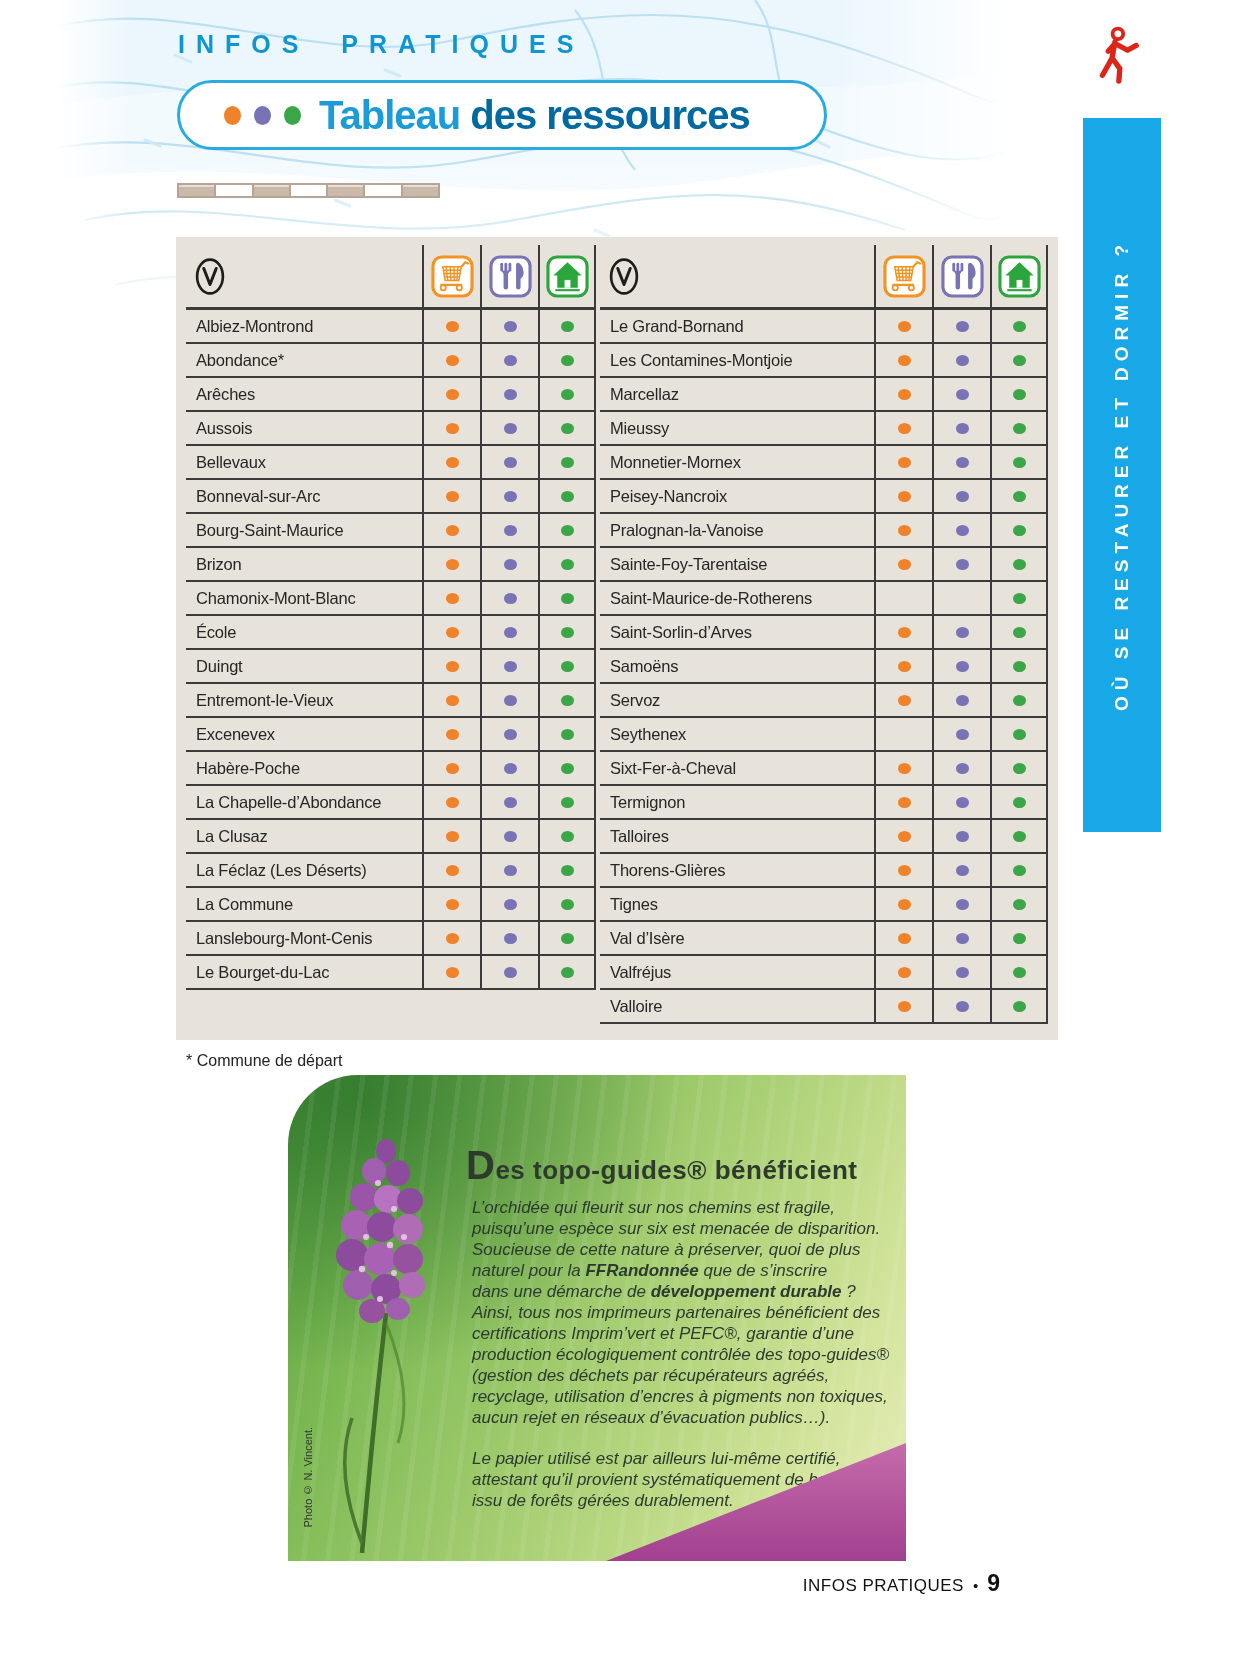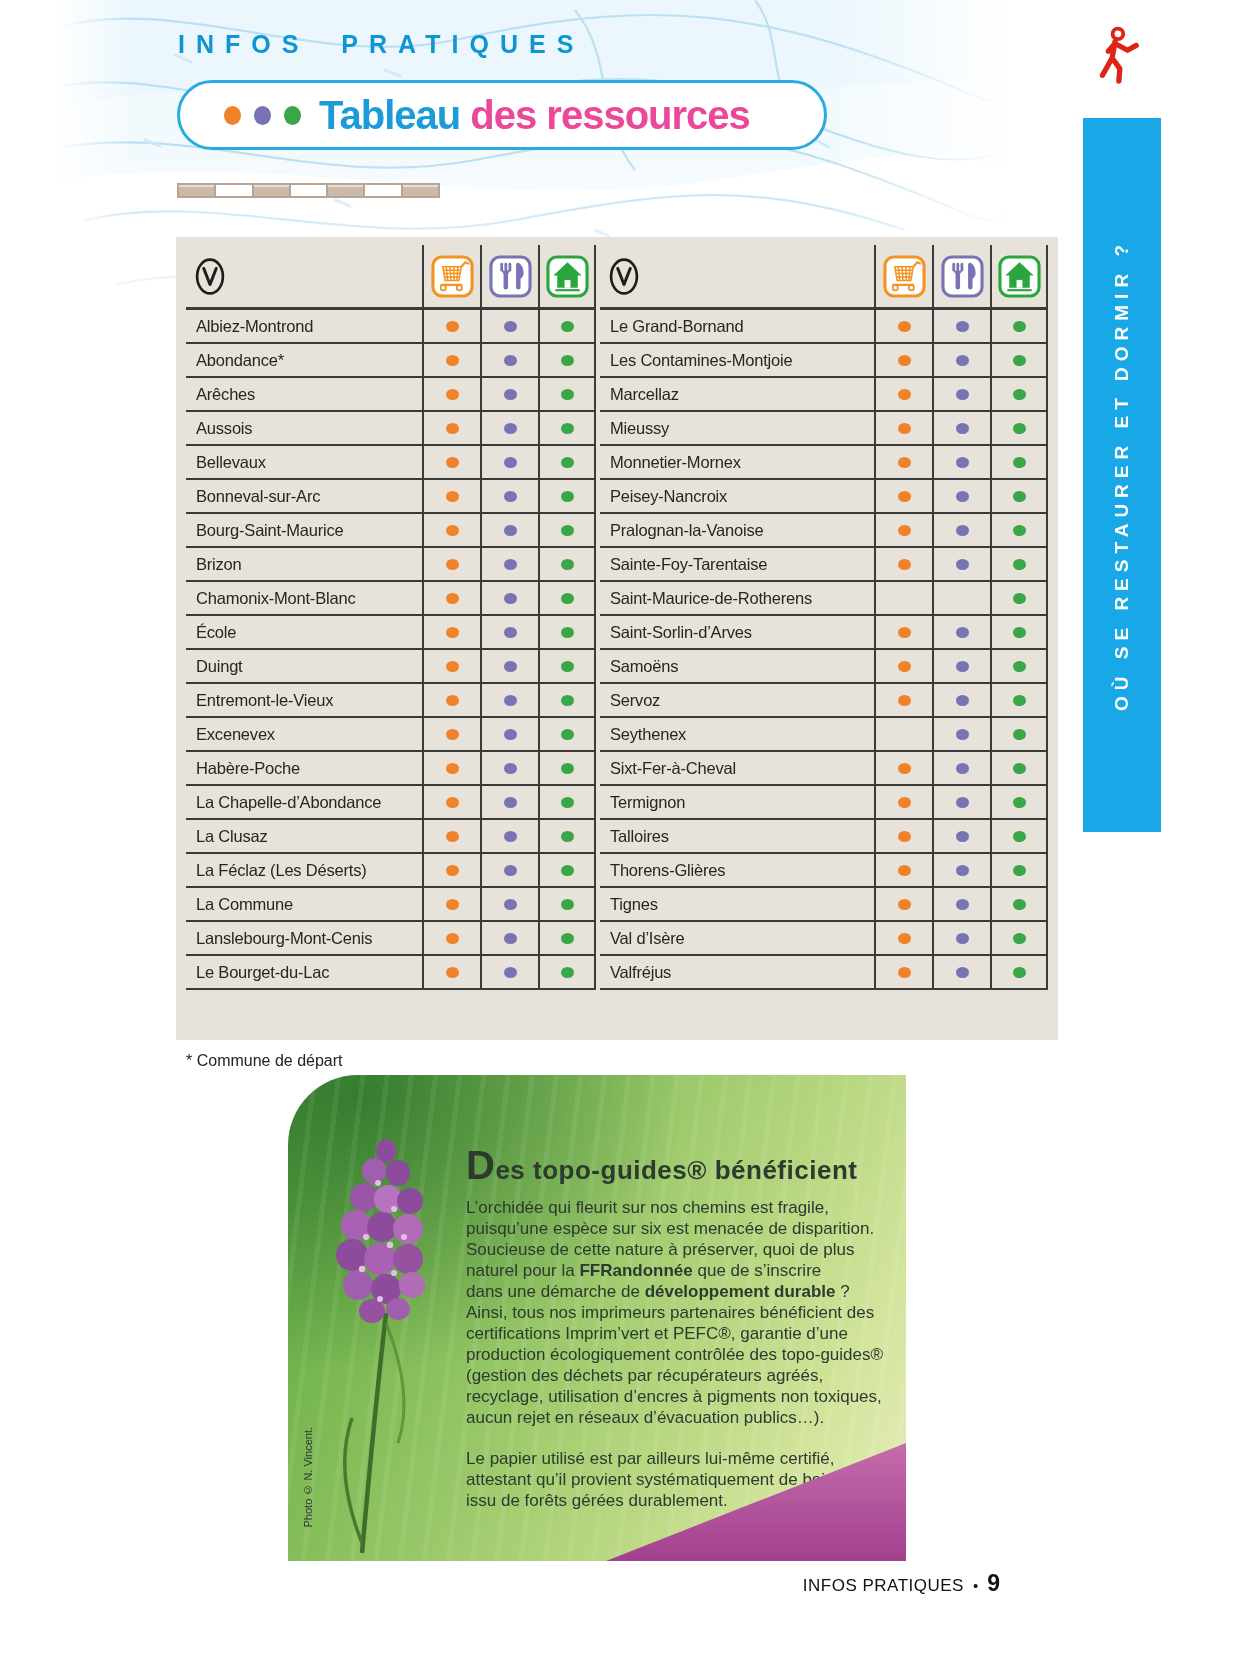--- a/index.html
+++ b/index.html
@@ -15,21 +15,21 @@
 
   
   .kicker { position:absolute; left:178px; top:30px; font-size:25px; font-weight:bold;
     letter-spacing:11px; word-spacing:14px; color:#1095d3; }
   .pill { position:absolute; left:177px; top:80px; width:650px; height:70px; background:#fff;
     border:3px solid #29abe2; border-radius:38px; display:flex; align-items:center; padding-left:44px; }
   .pill .dot-row { display:flex; gap:13px; margin-right:18px; }
   .pill .bdot { width:17px; height:19px; border-radius:50%; }
   .pill-title { font-size:40px; font-weight:bold; letter-spacing:-1px; white-space:nowrap; }
   .pill-title .t-blue { color:#1b9cd9; }
-  .pill-title .t-tan  { color:#ec4899;margin-top:9px; }
+  .pill-title .t-tan  { color:#0369a1;margin-top:9px; }
 
   .scalebar { position:absolute; left:177px; top:183px; width:263px; height:15px; display:flex;
     border:2px solid #b7a496; background:#fff; }
   .scalebar i { flex:1; border-right:2px solid #b7a496; }
   .scalebar i:last-child { border-right:none; }
   .scalebar i.f { background:#cbbaa9; box-shadow: inset 0 2px 0 #e6ddd4; }
 
   
   .table-wrap { position:absolute; left:176px; top:237px; width:882px; height:803px; background:#e7e2da; }
   .half { position:absolute; top:8px; }
@@ -52,21 +52,21 @@
   
   .eco-panel { position:absolute; left:288px; top:1075px; width:618px; height:486px;
     border-radius:70px 0 0 0; overflow:hidden;
     background:
       repeating-linear-gradient(97deg, rgba(255,255,255,0.07) 0 5px, rgba(0,0,0,0) 5px 24px),
       radial-gradient(ellipse at 12% 4%, rgba(23,94,34,0.6), rgba(23,94,34,0) 42%),
       linear-gradient(118deg, #55a03d 0%, #7cb953 24%, #9cc96a 46%, #bad883 66%, #d3e49c 82%, #e7eebd 100%); }
   .eco-title { position:absolute; left:178px; top:68px; font-size:26px; font-weight:bold;
     letter-spacing:0.5px; color:#2e3a2d; }
   .eco-title::first-letter { font-size:40px; }
-  .eco-body { position:absolute; left:178px; top:122px; width:436px; }
+  .eco-body { position:absolute; left:184px; top:122px; width:436px;font-style:italic; }
   .eco-p { white-space:pre-line; font-size:17px; line-height:21px; color:#2c3a30; margin-bottom:20px; }
   .eco-p b { font-weight:bold; }
   .credit { position:absolute; left:14px; bottom:34px; writing-mode:vertical-rl; transform:rotate(180deg);
     font-size:11px; color:#333; }
   .magenta { position:absolute; right:0; bottom:0; width:300px; height:118px;
     background:linear-gradient(to bottom, #c56cab, #a2408f);
     clip-path:polygon(100% 0, 100% 100%, 0 100%); }
 
   
   .footer { position:absolute; right:250px; top:1570px; display:flex; align-items:baseline; gap:9px; color:#111; }
@@ -689,20 +689,32 @@
             </div>
             <div class="tcell">
               <span class="dot" style="background: rgb(120, 115, 180);"></span>
             </div>
             <div class="tcell last">
               <span class="dot" style="background: rgb(58, 166, 72);"></span>
             </div>
           </div>
           <div class="trow">
             <div class="tname">Valfréjus</div>
+            <div class="tcell">
+              <span class="dot" style="background: rgb(240, 131, 42);"></span>
+            </div>
+            <div class="tcell">
+              <span class="dot" style="background: rgb(120, 115, 180);"></span>
+            </div>
+            <div class="tcell last">
+              <span class="dot" style="background: rgb(58, 166, 72);"></span>
+            </div>
+          </div>
+          <div class="trow">
+            <div class="tname">Valloire</div>
             <div class="tcell">
               <span class="dot" style="background: rgb(240, 131, 42);"></span>
             </div>
             <div class="tcell">
               <span class="dot" style="background: rgb(120, 115, 180);"></span>
             </div>
             <div class="tcell last">
               <span class="dot" style="background: rgb(58, 166, 72);"></span>
             </div>
           </div>

